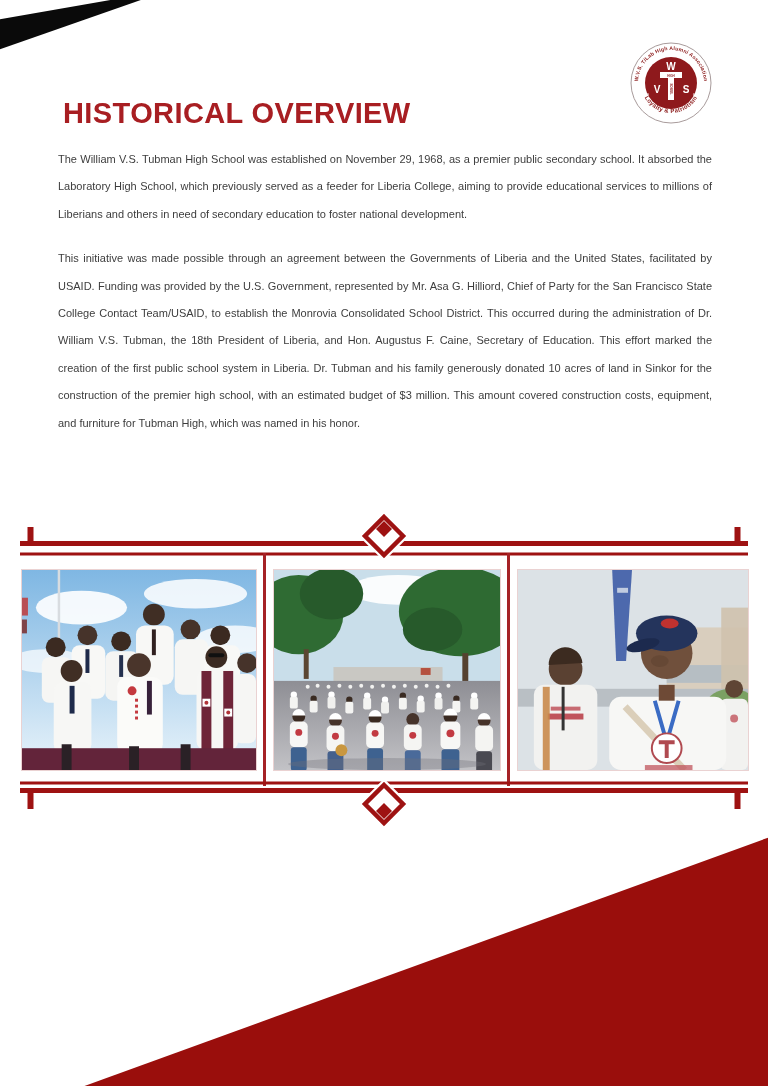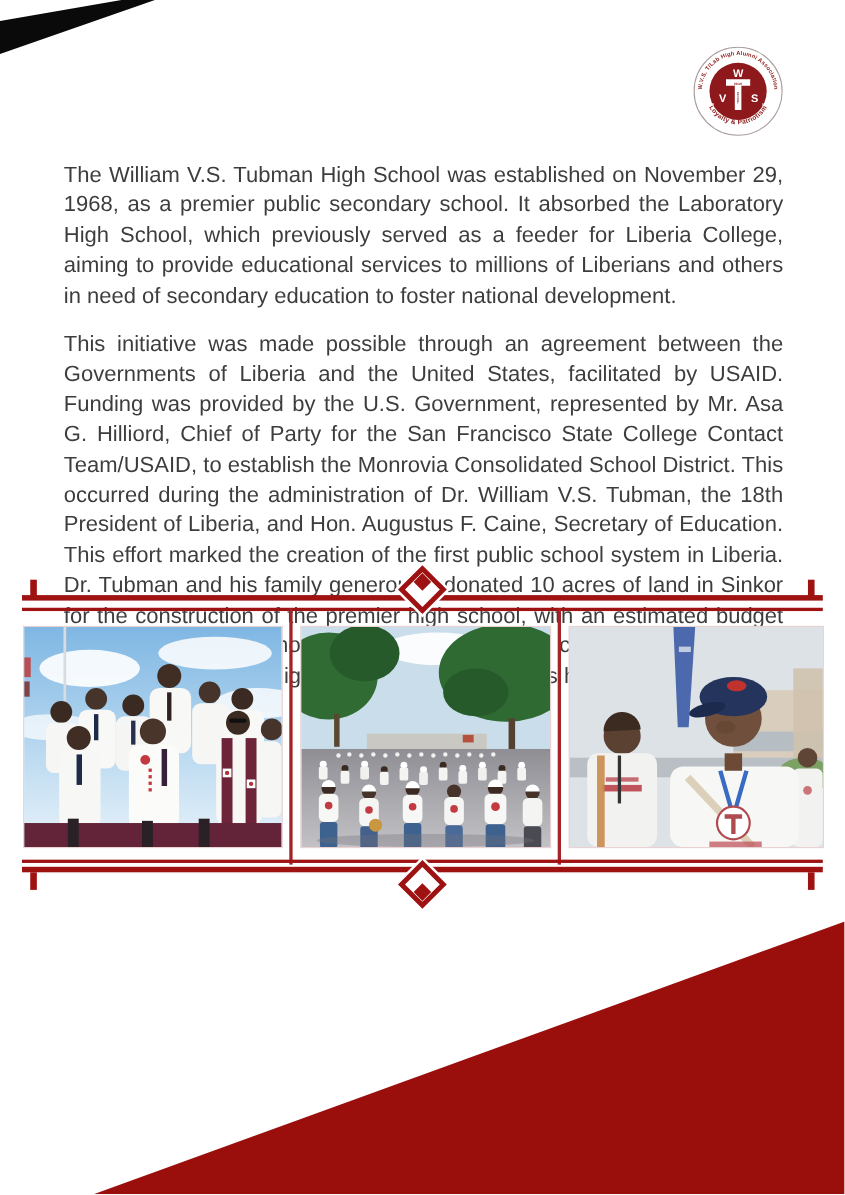--- a/index.html
+++ b/index.html
@@ -18,21 +18,21 @@
   .logo { position:absolute; top:42px; left:630px; width:82px; height:82px; }
   
   .heading {
     position:absolute; top:97px; left:63px;
     font-size:29px; font-weight:800; letter-spacing:0.4px;
     color:#a81e22;
   }
   
   .bodytext {
     position:absolute; top:146px; left:58px; width:654px;
-    color:#3d3d3d; font-size:20px; line-height:27.4px;
+    color:#3d3d3d; font-size:11px; line-height:27.4px;
     text-align:justify;
   }
   .bodytext p { margin:0 0 17px 0; }
   
   .ornament { position:absolute; left:0; width:768px; height:62px; }
   .ornament-top { top:505px; }
   .ornament-bottom { top:773px; }
   
   .photo {
     position:absolute; top:569px; height:202px;
@@ -78,20 +78,21 @@
     <text x="41" y="28" font-size="10" font-weight="bold" fill="#ffffff" text-anchor="middle">W</text>
     <path d="M30 30 h22 v6 h-8 v22 h-6 v-22 h-8 z" fill="#ffffff"></path>
     <text x="27" y="51" font-size="10" font-weight="bold" fill="#ffffff" text-anchor="middle">V</text>
     <text x="56" y="51" font-size="10" font-weight="bold" fill="#ffffff" text-anchor="middle">S</text>
     <text x="41" y="35" font-size="3" font-weight="bold" fill="#8e191c" text-anchor="middle">HIGH</text>
     <text font-size="2.6" font-weight="bold" fill="#8e191c" text-anchor="middle" transform="rotate(90 40 47)" x="40" y="47">SCHOOL</text>
     <text x="17" y="54" font-size="4" fill="#ffffff" text-anchor="middle">19</text>
     <text x="65" y="54" font-size="4" fill="#ffffff" text-anchor="middle">68</text>
   </svg>
 
+  <div class="heading">HISTORICAL OVERVIEW</div>
 
   <div class="bodytext">
     <p>The William V.S. Tubman High School was established on November 29, 1968, as a premier public secondary school. It absorbed the Laboratory High School, which previously served as a feeder for Liberia College, aiming to provide educational services to millions of Liberians and others in need of secondary education to foster national development.</p>
     <p>This initiative was made possible through an agreement between the Governments of Liberia and the United States, facilitated by USAID. Funding was provided by the U.S. Government, represented by Mr. Asa G. Hilliord, Chief of Party for the San Francisco State College Contact Team/USAID, to establish the Monrovia Consolidated School District. This occurred during the administration of Dr. William V.S. Tubman, the 18th President of Liberia, and Hon. Augustus F. Caine, Secretary of Education. This effort marked the creation of the first public school system in Liberia. Dr. Tubman and his family generously donated 10 acres of land in Sinkor for the construction of the premier high school, with an estimated budget of $3 million. This amount covered construction costs, equipment, and furniture for Tubman High, which was named in his honor.</p>
   </div>
 
   <svg class="ornament ornament-top" viewBox="0 0 768 62">
     <rect x="20" y="36" width="728" height="5" fill="#9e1212"></rect>
     <rect x="20" y="47.5" width="728" height="3" fill="#9e1212"></rect>
     <rect x="27.5" y="22" width="6" height="16" fill="#9e1212"></rect>

